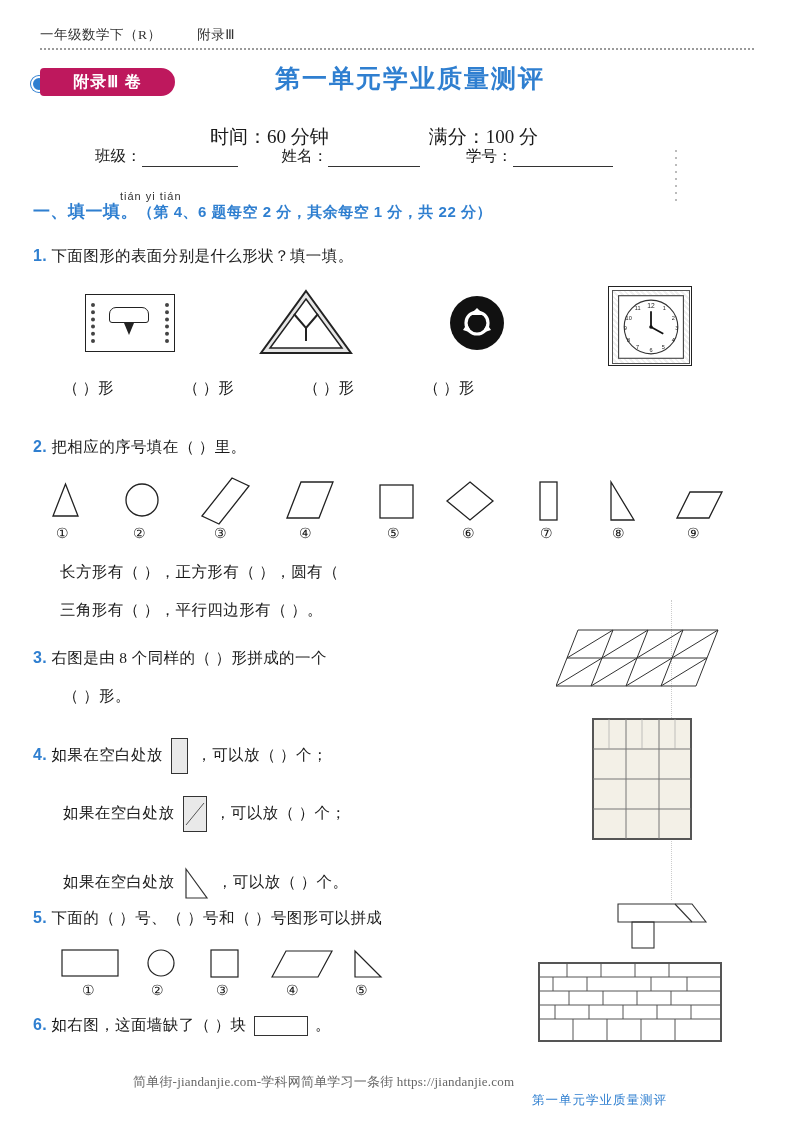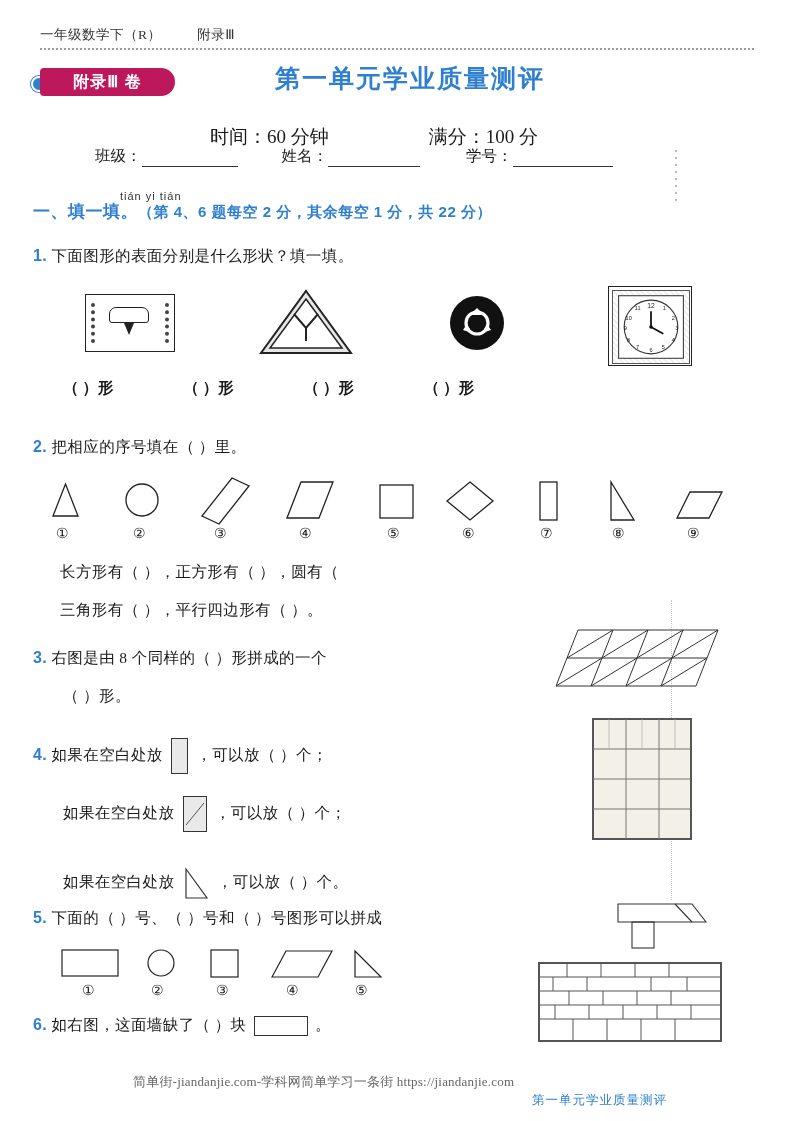--- a/index.html
+++ b/index.html
@@ -123,21 +123,21 @@
   }
   .fig-clock{
     position:absolute;left:548px;top:4px;width:76px;height:72px;
     border:1.5px solid #222;padding:3px;background:#fff;
   }
   .fig-clock .face{
     width:100%;height:100%;border:1px solid #555;
     position:relative;background:
       repeating-linear-gradient(45deg,#fff,#fff 2px,#f0f0f0 2px,#f0f0f0 4px);
   }
-  .q1-blanks{position:absolute;left:33px;top:378px;width:730px;font-size:15.5px;font-weight:bold;}
+  .q1-blanks{position:absolute;left:33px;top:378px;width:730px;font-size:15.5px;}
   .q1-blanks span.bk{display:inline-block;}
 
   
   .q2{left:33px;top:437px;}
   .q2-shapes{position:absolute;left:50px;top:468px;width:720px;height:60px;}
   .q2-nums{position:absolute;left:50px;top:525px;width:720px;font-size:14px;}
   .q2-l1{left:60px;top:562px;}
   .q2-l2{left:60px;top:600px;}
 
   

